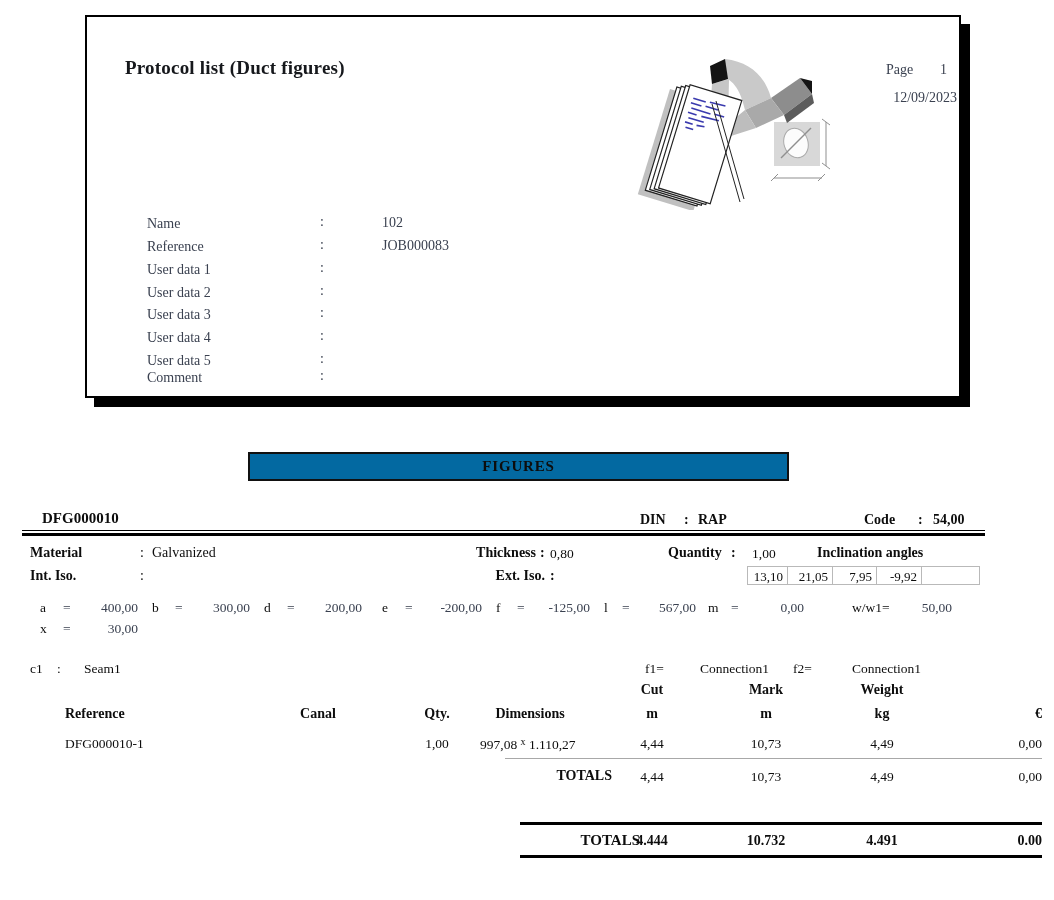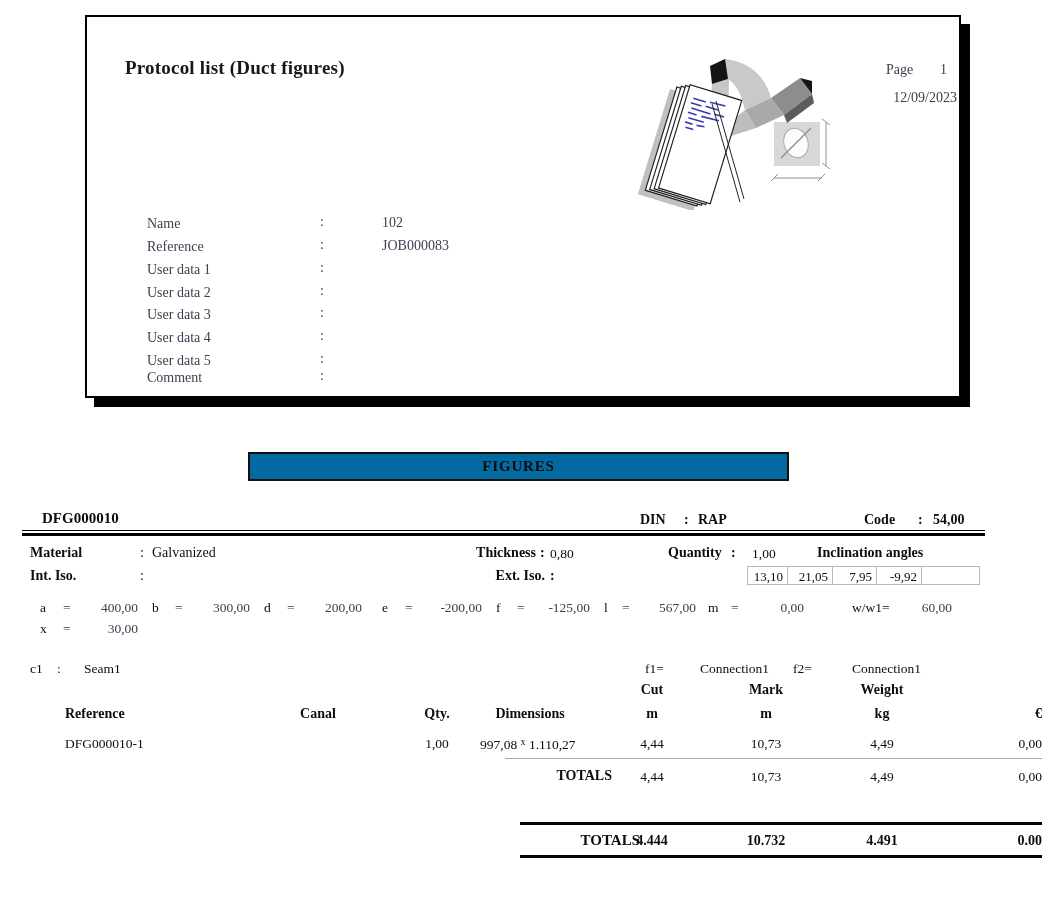--- a/index.html
+++ b/index.html
@@ -194,21 +194,21 @@
   <div class="abs serif f13" style="left:496px;top:600px">f</div>
   <div class="abs sans f13" style="left:517px;top:600px">=</div>
   <div class="abs sans f13 r" style="left:526px;top:600px;width:64px">-125,00</div>
   <div class="abs serif f13" style="left:604px;top:600px">l</div>
   <div class="abs sans f13" style="left:622px;top:600px">=</div>
   <div class="abs sans f13 r" style="left:632px;top:600px;width:64px">567,00</div>
   <div class="abs serif f13" style="left:708px;top:600px">m</div>
   <div class="abs sans f13" style="left:731px;top:600px">=</div>
   <div class="abs sans f13 r" style="left:742px;top:600px;width:62px">0,00</div>
   <div class="abs serif f13" style="left:852px;top:600px">w/w1=</div>
-  <div class="abs sans f13 r" style="left:900px;top:600px;width:52px">60,00</div>
+  <div class="abs sans f13 r" style="left:900px;top:600px;width:52px">50,00</div>
 
   <div class="abs serif f13" style="left:40px;top:621px">x</div>
   <div class="abs sans f13" style="left:63px;top:621px">=</div>
   <div class="abs sans f13 r" style="left:74px;top:621px;width:64px">30,00</div>
 
   <div class="abs serif f13" style="left:30px;top:661px">c1</div>
   <div class="abs serif f13" style="left:57px;top:661px">:</div>
   <div class="abs serif f13" style="left:84px;top:661px">Seam1</div>
   <div class="abs serif f13" style="left:645px;top:661px">f1=</div>
   <div class="abs serif f13" style="left:700px;top:661px">Connection1</div>

